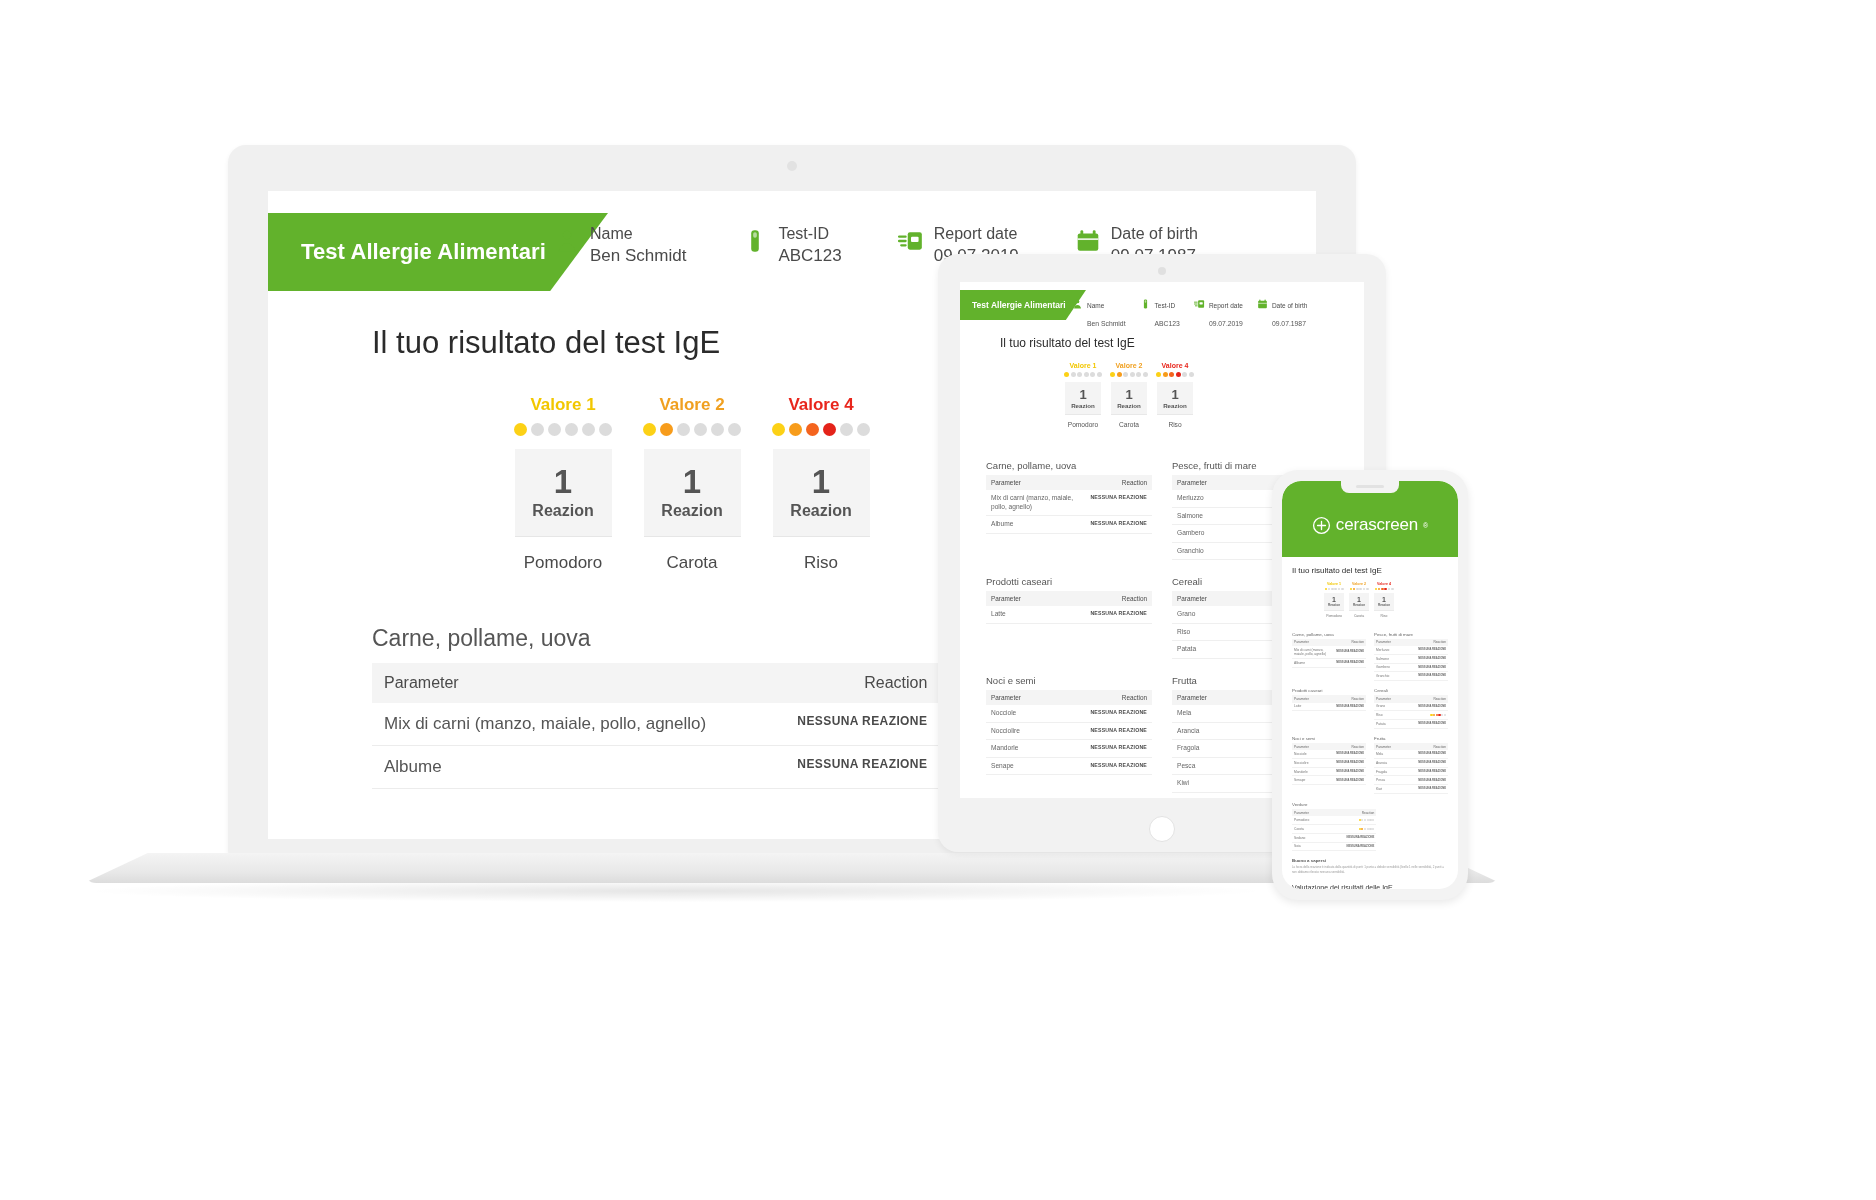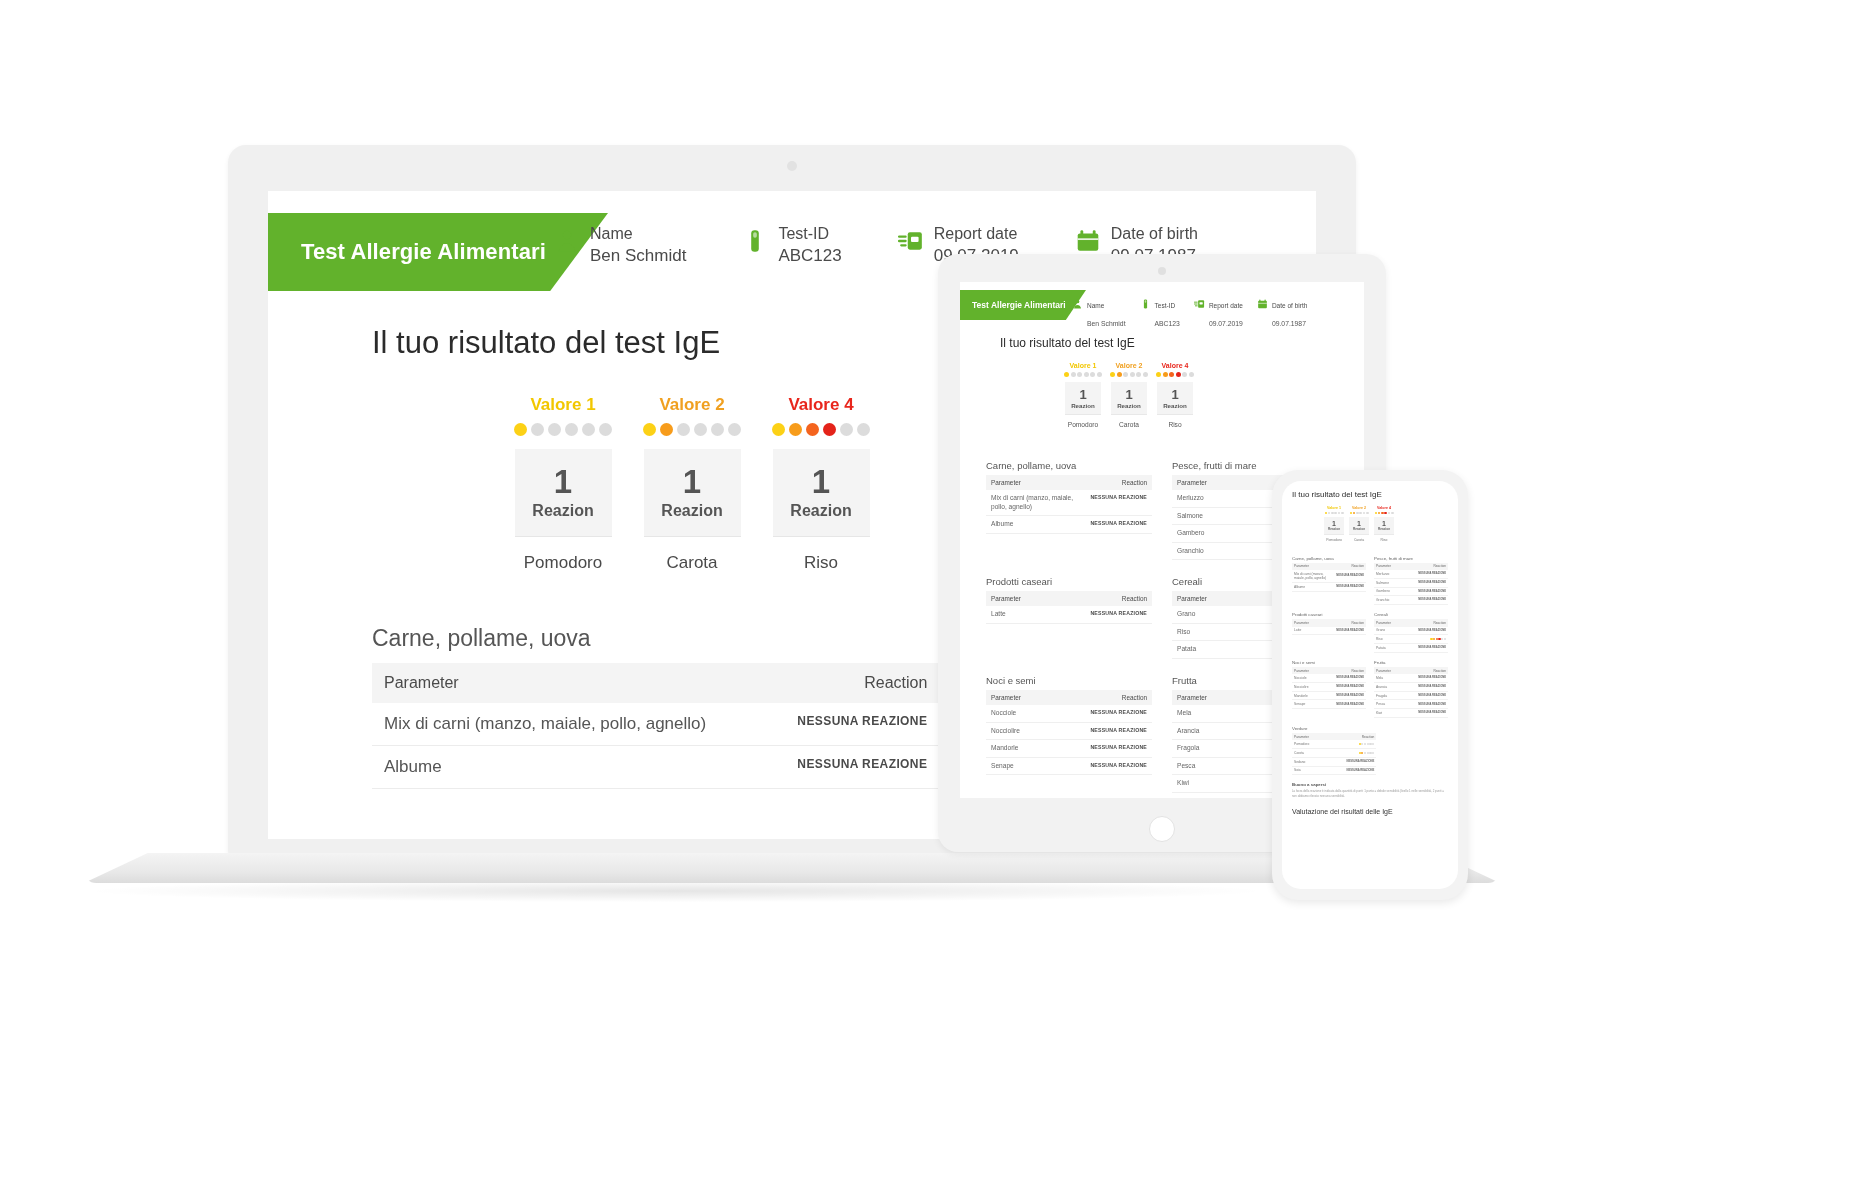--- a/index.html
+++ b/index.html
@@ -590,20 +590,32 @@
             </div>
           </div>
       </div>
       <div class="tb-home"></div>
     </div>
   </div>
 
   <div id="phone">
     <div class="ph-shell">
       <div class="ph-screen">
+        <div class="ph-green">
+          <div class="ph-notch"></div>
+          <div class="ph-speaker"></div>
+          <div class="ph-logo">
+            <svg width="19" height="19" viewBox="0 0 24 24">
+              <circle cx="12" cy="12" r="10" fill="none" stroke="#fff" stroke-width="1.7"></circle>
+              <path d="M12 7 v10 M7 12 h10" stroke="#fff" stroke-width="1.7" stroke-linecap="round"></path>
+            </svg>
+            <span class="ph-logo-t">cerascreen</span>
+            <span class="ph-reg">®</span>
+          </div>
+        </div>
         <div class="ph-body">
           <div class="ph-h1">Il tuo risultato del test IgE</div>
           <div class="ph-valores" id="ph-valores">
               <div class="ph-v">
                 <div class="ph-vt" style="color:#f2c700">Valore 1</div>
                 <div class="ph-dots">
                   <span class="ph-dot" style="background:#fcd116"></span>
                   <span class="ph-dot" style="background:#dcdcdc"></span>
                   <span class="ph-dot" style="background:#dcdcdc"></span>
                   <span class="ph-dot" style="background:#dcdcdc"></span>

